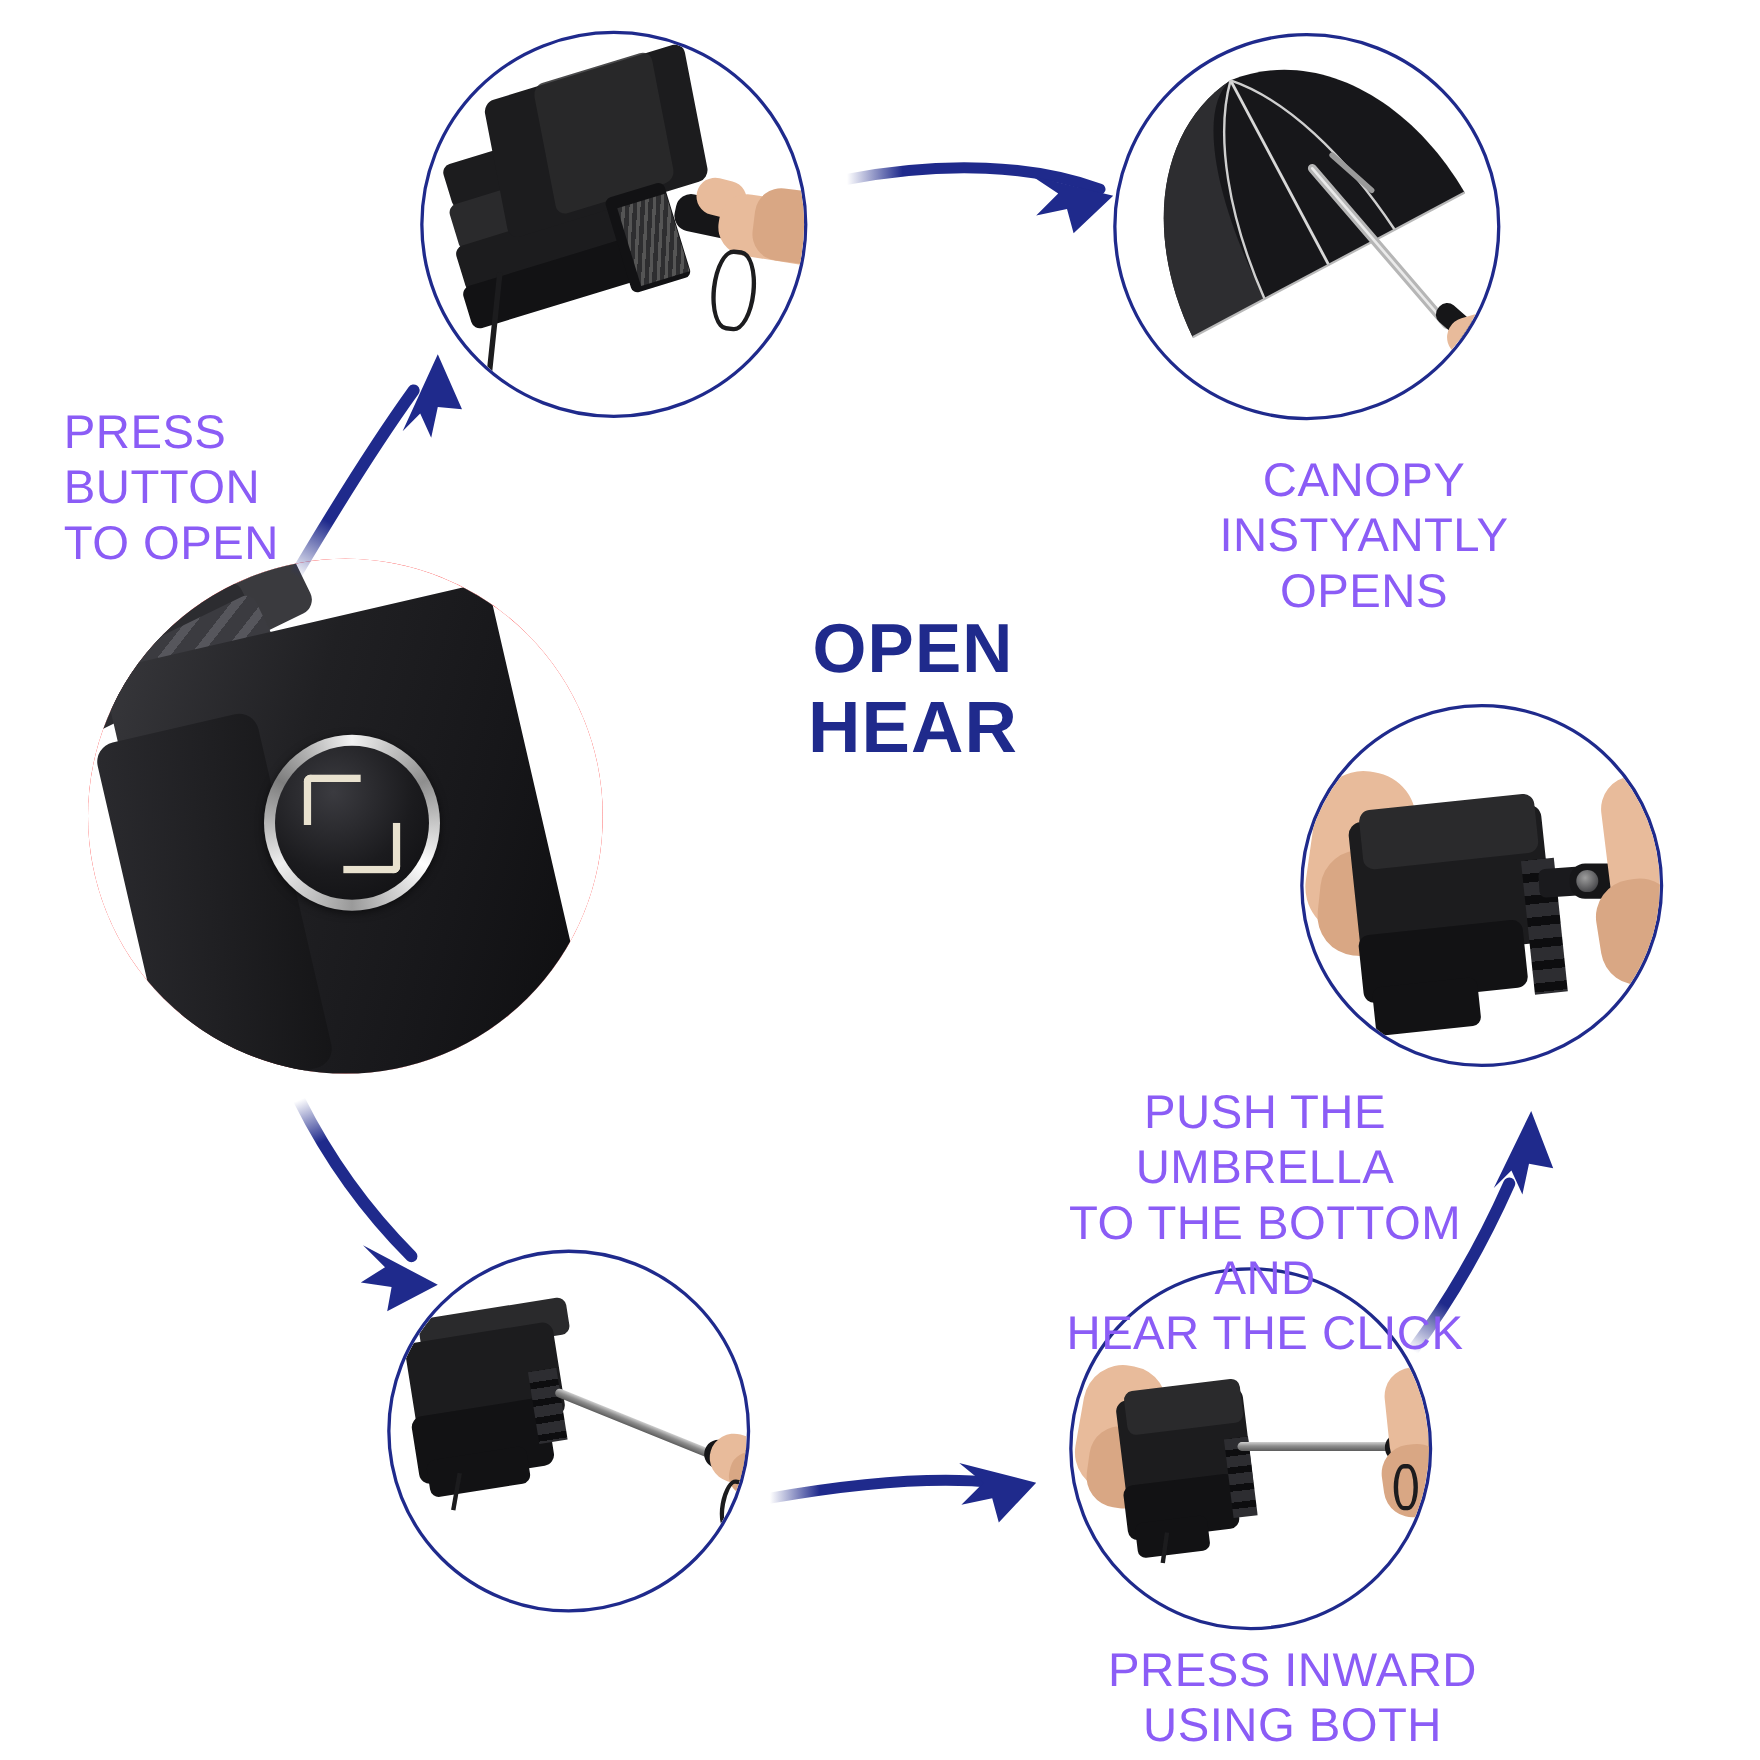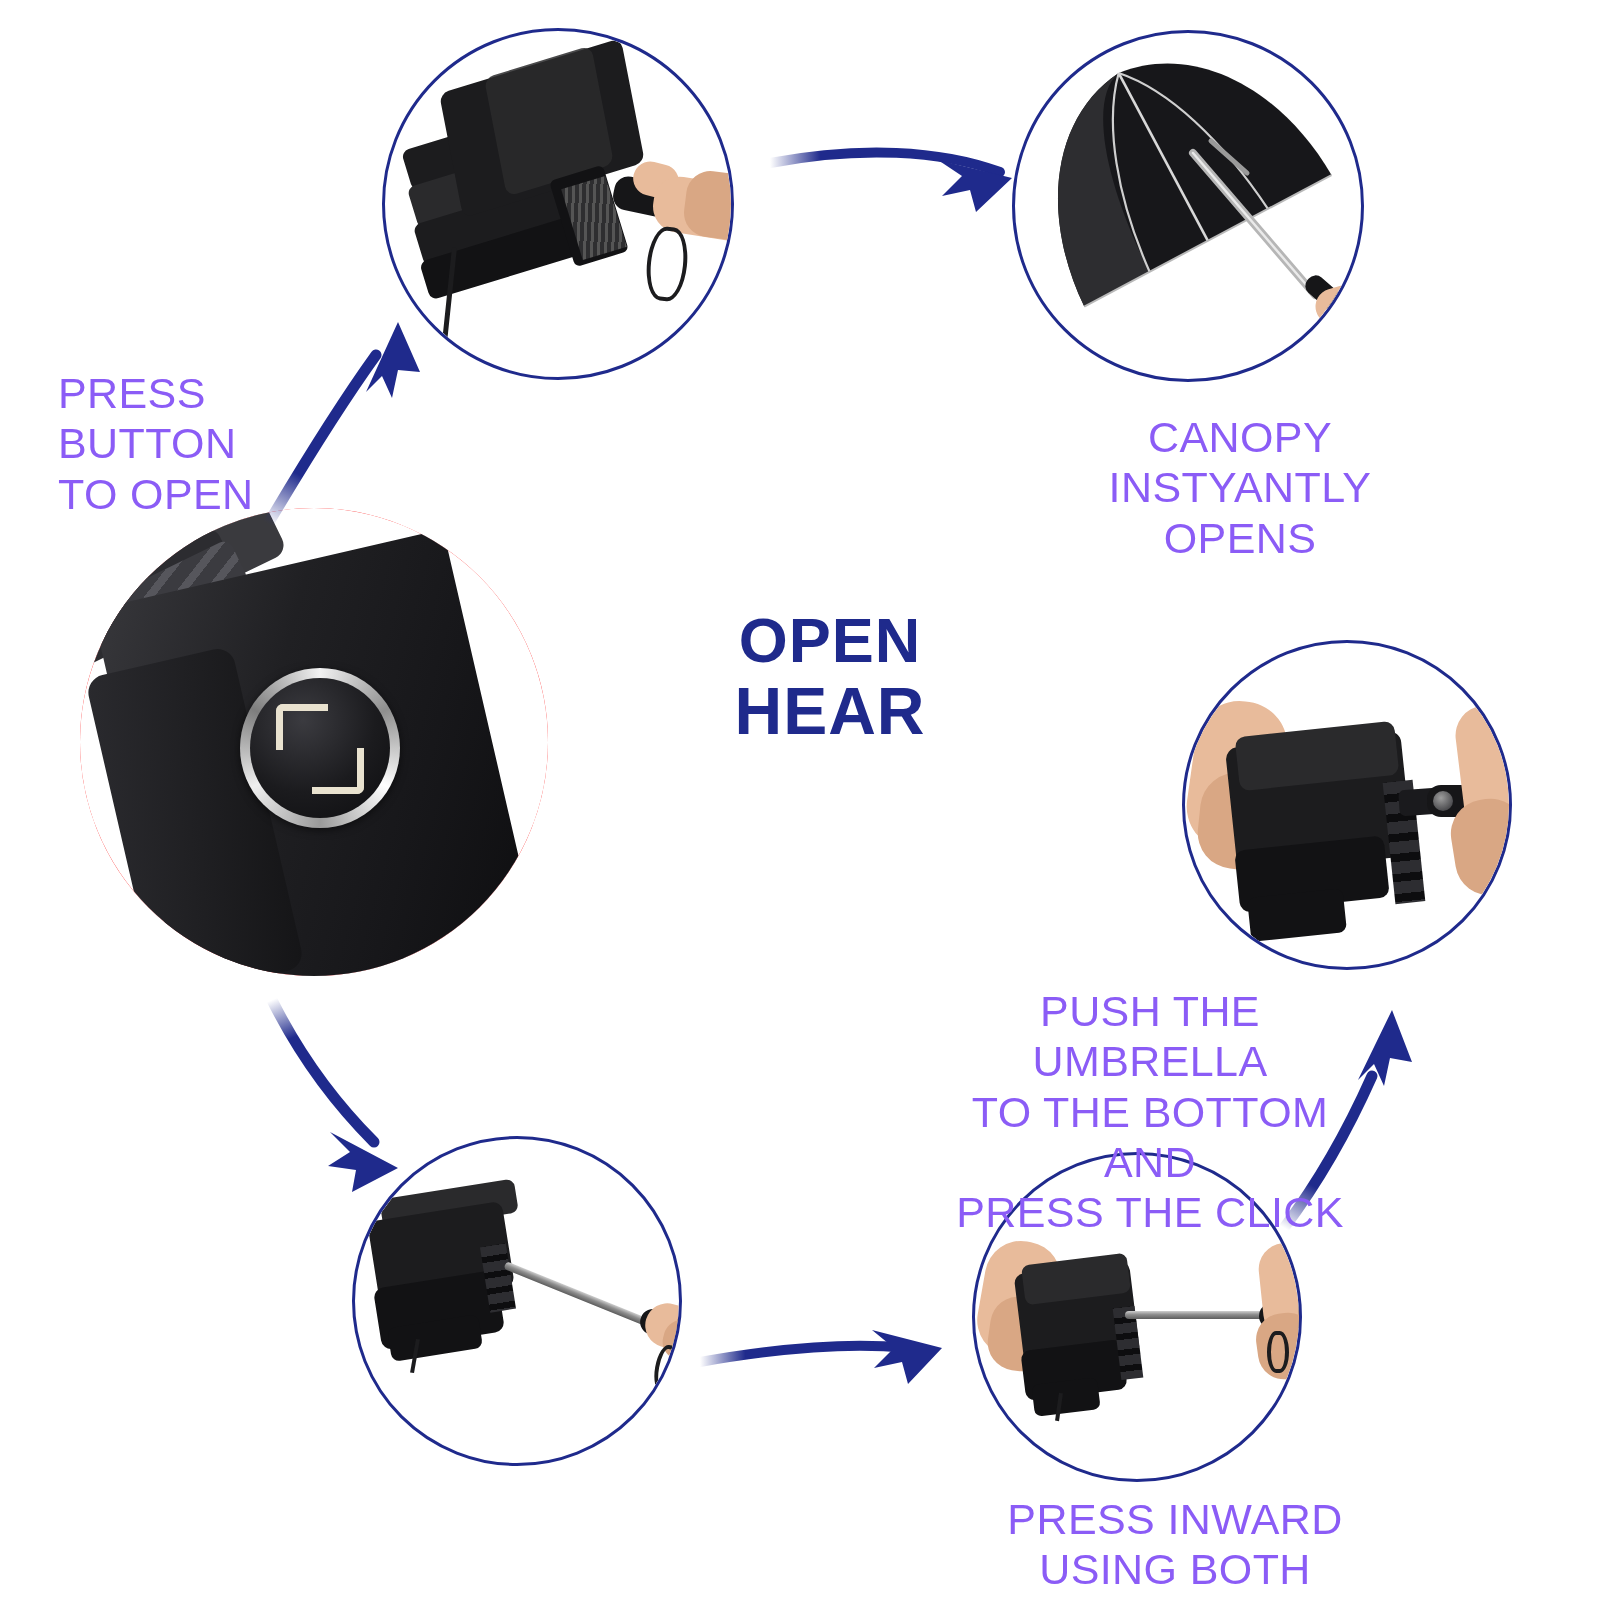--- a/index.html
+++ b/index.html
@@ -57,21 +57,21 @@
     letter-spacing: 0.4px;
     font-weight: 400;
     white-space: pre-line;
   }
   .caption.center { text-align: center; }
 
   
   .headline {
     position: absolute;
     left: 620px;
-    top: 609px;
+    top: 559px;
     width: 420px;
     text-align: center;
     color: #1f2a8c;
     font-weight: bold;
     line-height: 1;
   }
   .headline .h-open {
     display: block;
     font-size: 63px;
     letter-spacing: 1px;
@@ -348,20 +348,20 @@
 
   <div class="caption center" style="left:1040px; top:412px; width:400px;">CANOPY
 INSTYANTLY OPENS</div>
 
 
   <div class="caption center" style="left:1000px; top:1494px; width:350px;">PRESS INWARD
 USING BOTH HANDS</div>
 
   <div class="caption center" style="left:950px; top:986px; width:400px;">PUSH THE UMBRELLA
 TO THE BOTTOM AND
-PRESS THE CLICK</div>
+HEAR THE CLICK</div>
 
   <div class="headline">
     <span class="h-open">OPEN</span>
     <span class="h-close">HEAR</span>
   </div>
 
 </div>
 
 </body></html>

